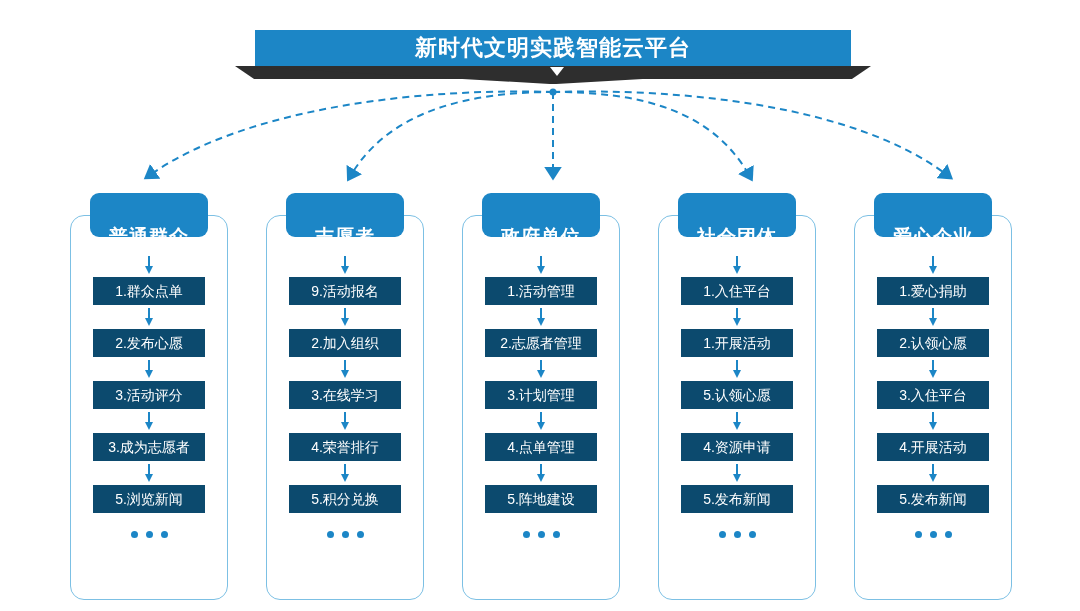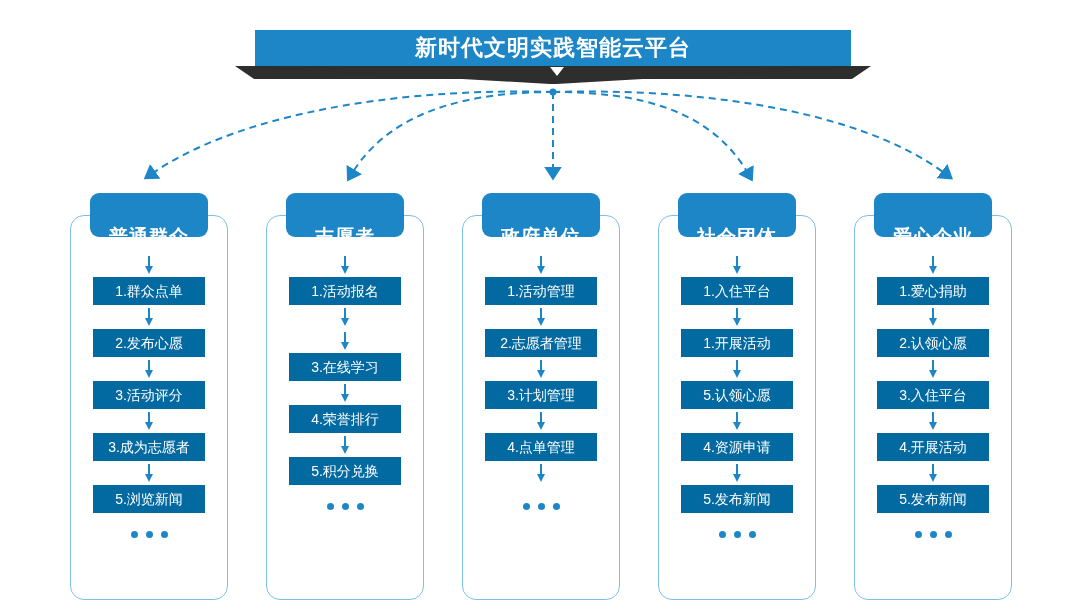--- a/index.html
+++ b/index.html
@@ -77,21 +77,21 @@
     content:"";position:absolute;left:4px;top:0;width:2.4px;height:11px;background:#1c86c6;
   }
   .arrow-down::after{
     content:"";position:absolute;left:0.5px;top:10px;
     width:0;height:0;
     border-left:4.7px solid transparent;
     border-right:4.7px solid transparent;
     border-top:8px solid #1c86c6;
   }
   .item{
-    width:112px;height:28px;background:#0369a1;
+    width:112px;height:28px;background:#0c4a6e;
     display:flex;align-items:center;justify-content:center;
     box-sizing:border-box;
   }
   .item-label{
     color:#ffffff;font-size:14px;line-height:1;white-space:nowrap;
   }
   .ellipsis{
     margin-top:18px;display:flex;gap:8px;align-items:center;justify-content:center;
   }
   .ellipsis span{
@@ -165,23 +165,26 @@
     </div>
 
     <div class="column" style="left:266px;">
       <div class="col-box"></div>
       <div class="col-header">
         <span class="col-header-label">志愿者</span>
       </div>
       <div class="col-body">
         <div class="arrow-down"></div>
         <div class="item">
-            <span class="item-label">1.活动报名</span>
-          </div>
-        <div class="arrow-down"></div>
+            <span class="item-label">9.活动报名</span>
+          </div>
+        <div class="arrow-down"></div>
+        <div class="item">
+            <span class="item-label">2.加入组织</span>
+          </div>
         <div class="arrow-down"></div>
         <div class="item">
             <span class="item-label">3.在线学习</span>
           </div>
         <div class="arrow-down"></div>
         <div class="item">
             <span class="item-label">4.荣誉排行</span>
           </div>
         <div class="arrow-down"></div>
         <div class="item">
@@ -211,20 +214,23 @@
           </div>
         <div class="arrow-down"></div>
         <div class="item">
             <span class="item-label">3.计划管理</span>
           </div>
         <div class="arrow-down"></div>
         <div class="item">
             <span class="item-label">4.点单管理</span>
           </div>
         <div class="arrow-down"></div>
+        <div class="item">
+            <span class="item-label">5.阵地建设</span>
+          </div>
         <div class="ellipsis">
             <span></span>
             <span></span>
             <span></span>
           </div>
       </div>
     </div>
 
     <div class="column" style="left:658px;">
       <div class="col-box"></div>

